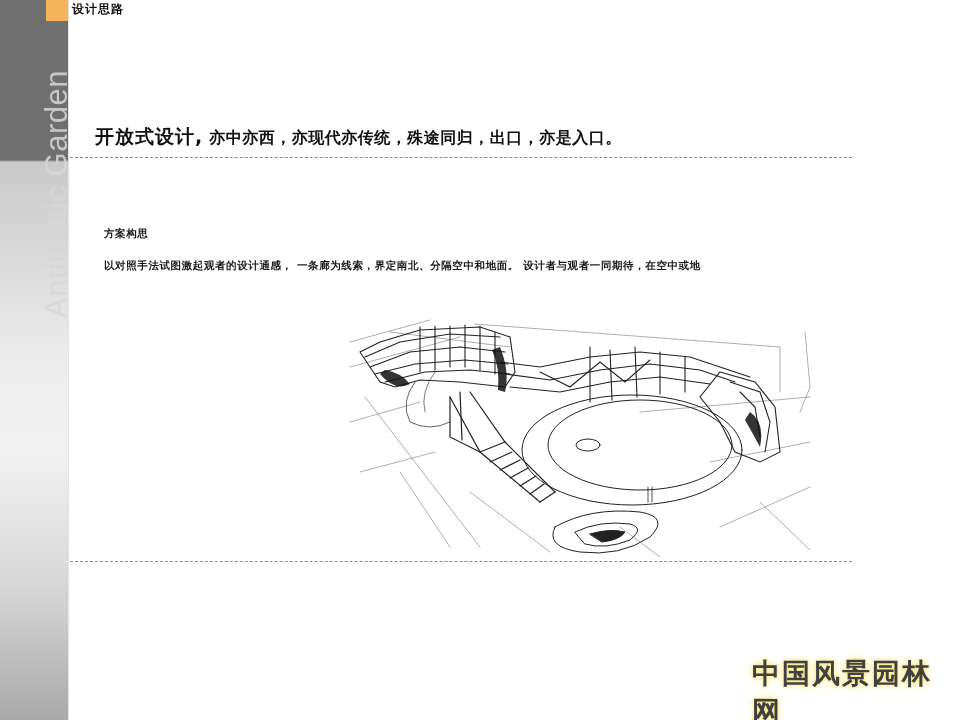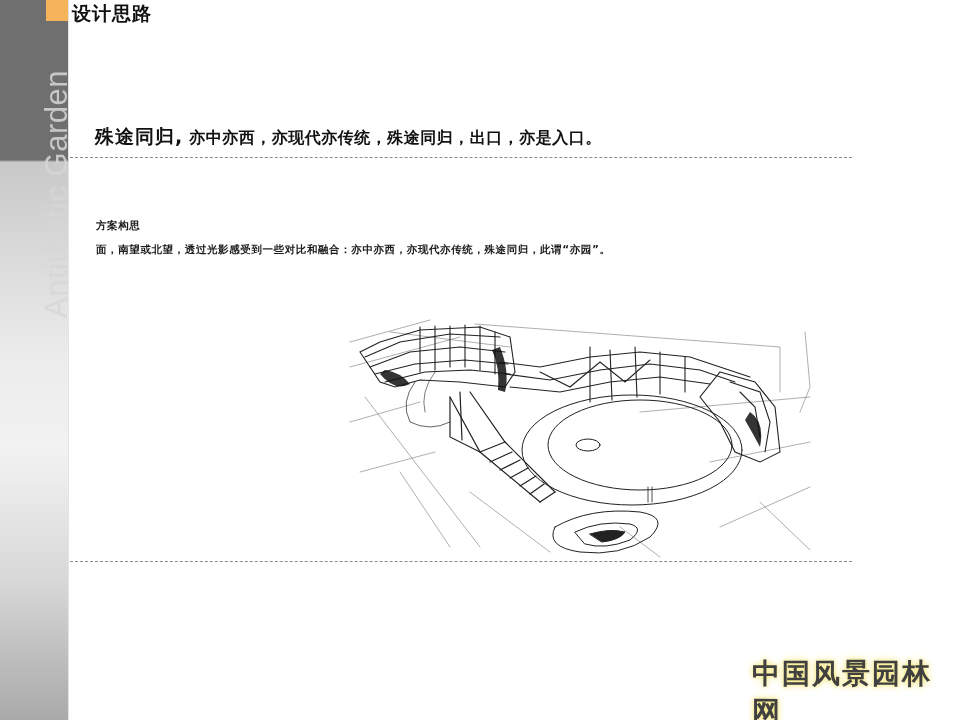--- a/index.html
+++ b/index.html
@@ -3,53 +3,53 @@
 <meta charset="utf-8">
 <style>
   html, body { margin:0; padding:0; }
   body { width:960px; height:720px; position:relative; overflow:hidden; background:#ffffff; font-family:"DejaVu Sans","Liberation Sans",sans-serif; }
   .sidebar { position:absolute; left:0; top:0; width:68px; height:720px;
     background: linear-gradient(to bottom, #6f6f6f 0px, #6f6f6f 160px, #c9c9c9 162px, #ececec 360px, #f2f2f2 450px, #d8d8d8 580px, #a9a9a9 720px); }
   .sidebar-edge { position:absolute; left:68px; top:0; width:1px; height:720px; background:#e3e3e3; }
   .accent-block { position:absolute; left:46px; top:0; width:22px; height:21px; background:#f6b45a; }
   .vertical-title { position:absolute; left:57px; top:20px; transform-origin: 0 0; transform: translate(-18px, 298px) rotate(-90deg);
     font-family:"Liberation Sans", sans-serif; font-size:31px; color:#d7d7d7; white-space:nowrap; letter-spacing:0.5px; opacity:0.85; line-height:36px; }
-  .section-title { position:absolute; left:72px; top:1px; font-size:19px; font-weight:bold; color:#111; letter-spacing:1px; }
+  .section-title { position:absolute; left:72px; top:1px; font-size:12px; font-weight:bold; color:#111; letter-spacing:1px; }
   .headline { position:absolute; left:95px; top:124px; white-space:nowrap; color:#111; }
   .headline .big { font-size:19px; font-weight:bold; letter-spacing:1px; }
   .headline .small { font-size:16px; font-weight:bold; letter-spacing:0.5px; }
   .dash { position:absolute; left:70px; width:782px; height:0; border-top:1.5px dashed #8a8a8a; }
   .dash.top { top:157px; }
   .dash.bottom { top:561px; }
   .body-text { position:absolute; left:96px; top:214px; font-size:10.5px; font-weight:bold; color:#1a1a1a; line-height:23.5px; letter-spacing:0.6px; }
-  .body-text p { margin:0; white-space:nowrap; }
+  .body-text p { margin:8px; white-space:nowrap; }
   .sketch { position:absolute; left:340px; top:312px; width:475px; height:248px; }
   .watermark { position:absolute; left:752px; top:655px; width:200px; height:60px; color:#404040;
     text-shadow: 0 0 4px #f5e77a, 0 0 8px #f7ec9a; }
   .wm-main { font-size:28px; font-weight:bold; letter-spacing:2px; font-family:"DejaVu Serif", serif; }
 </style>
 </head>
 <body>
 
 <div class="sidebar"></div>
 <div class="sidebar-edge"></div>
 <div class="accent-block"></div>
 <div class="vertical-title">Antithetic Garden</div>
 
 <div class="section-title">设计思路</div>
 
 <div class="headline">
-  <span class="big">殊途同归,</span><span class="small"> 亦中亦西，亦现代亦传统，殊途同归，出口，亦是入口。</span>
+  <span class="big">开放式设计,</span><span class="small"> 亦中亦西，亦现代亦传统，殊途同归，出口，亦是入口。</span>
 </div>
 
 <div class="dash top"></div>
 
 <div class="body-text">
   <p>方案构思</p>
-  <p>面，南望或北望，透过光影感受到一些对比和融合：亦中亦西，亦现代亦传统，殊途同归，此谓“亦园”。</p>
+  <p>以对照手法试图激起观者的设计通感， 一条廊为线索，界定南北、分隔空中和地面。 设计者与观者一同期待，在空中或地</p>
 </div>
 
 <svg class="sketch" viewBox="0 0 475 248" fill="none" stroke="#222" stroke-linecap="round">
 
   <g stroke="#555" stroke-width="0.6" opacity="0.8">
     <path d="M10 30 L90 8"></path>
     <path d="M10 55 L120 25"></path>
     <path d="M135 12 L440 35 L440 80"></path>
     <path d="M465 20 L470 75 L460 100"></path>
     <path d="M10 110 L80 90"></path>

